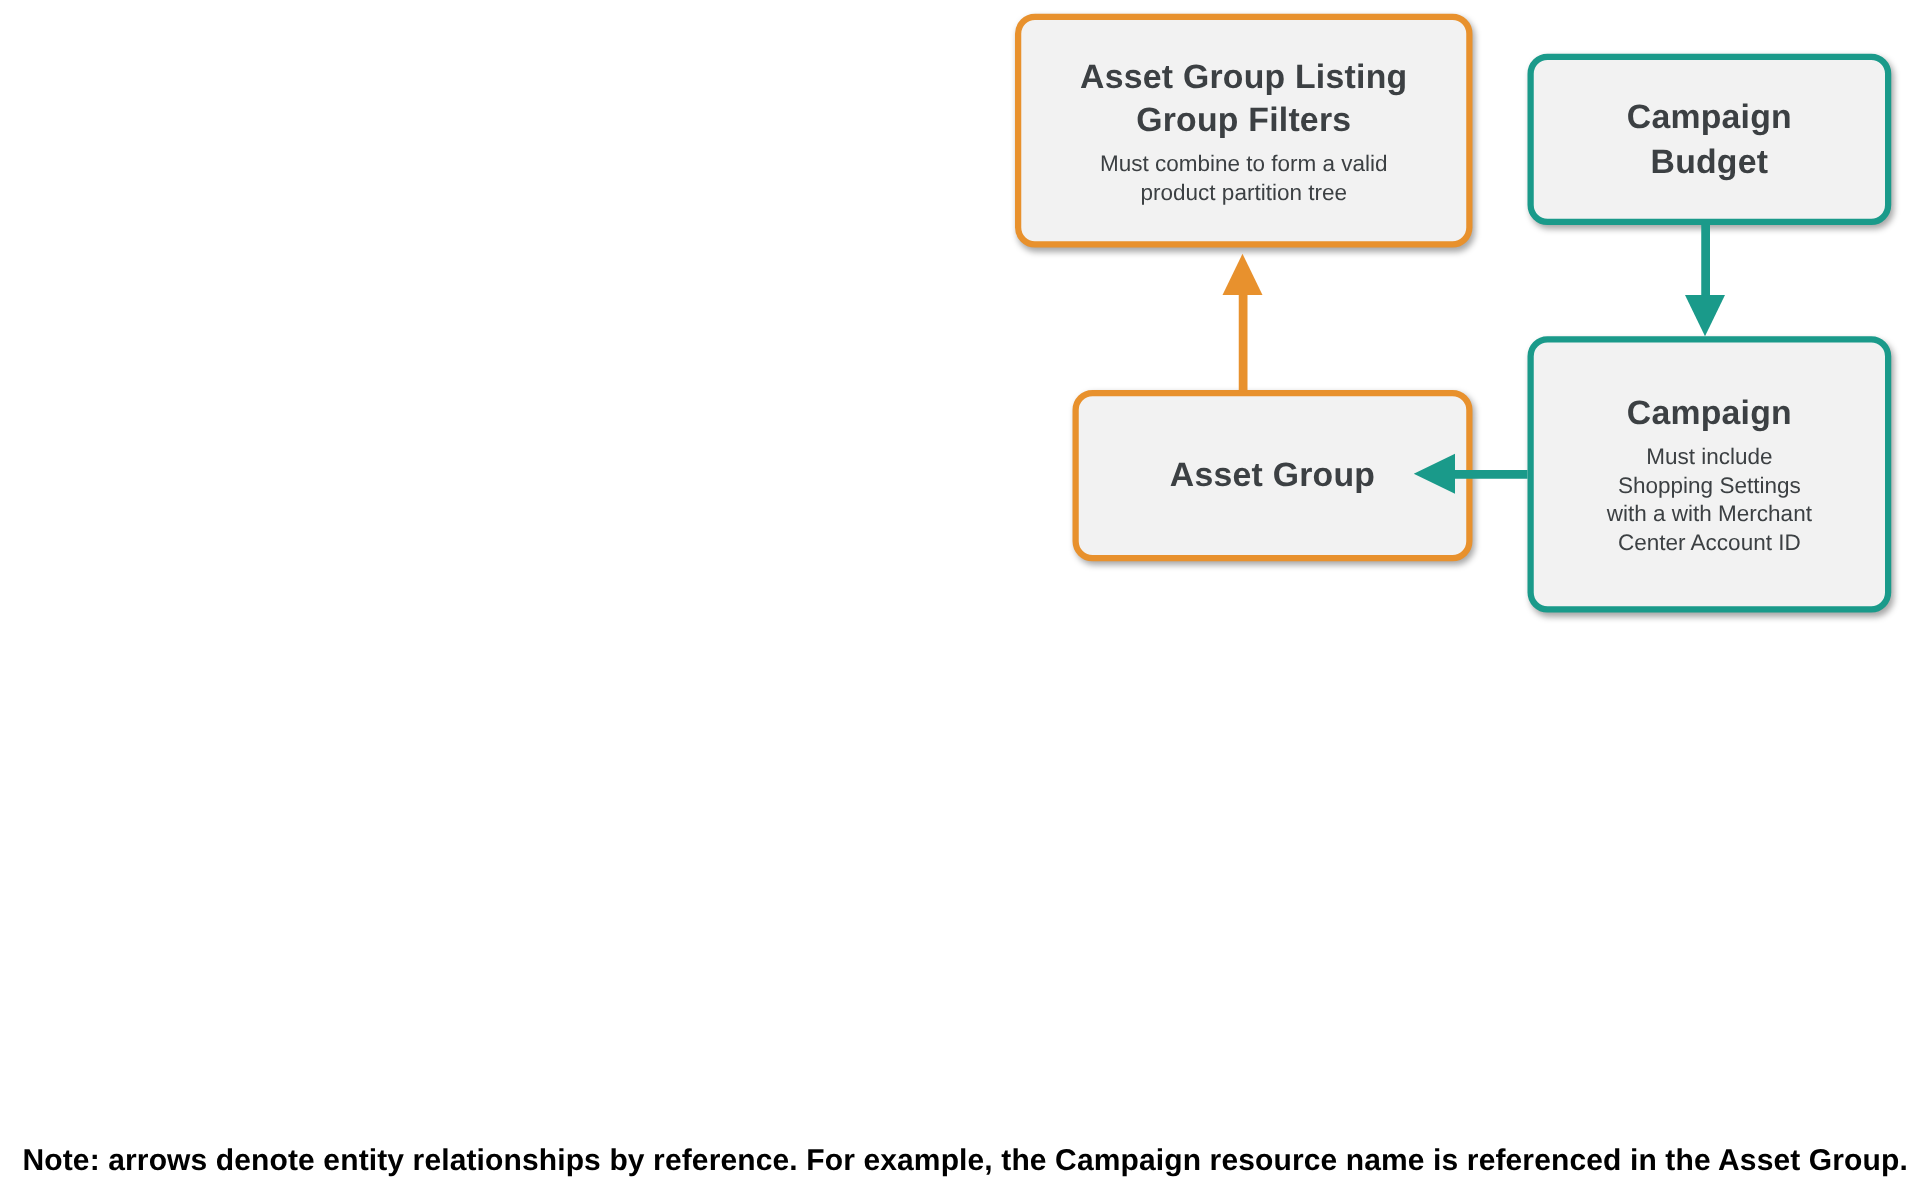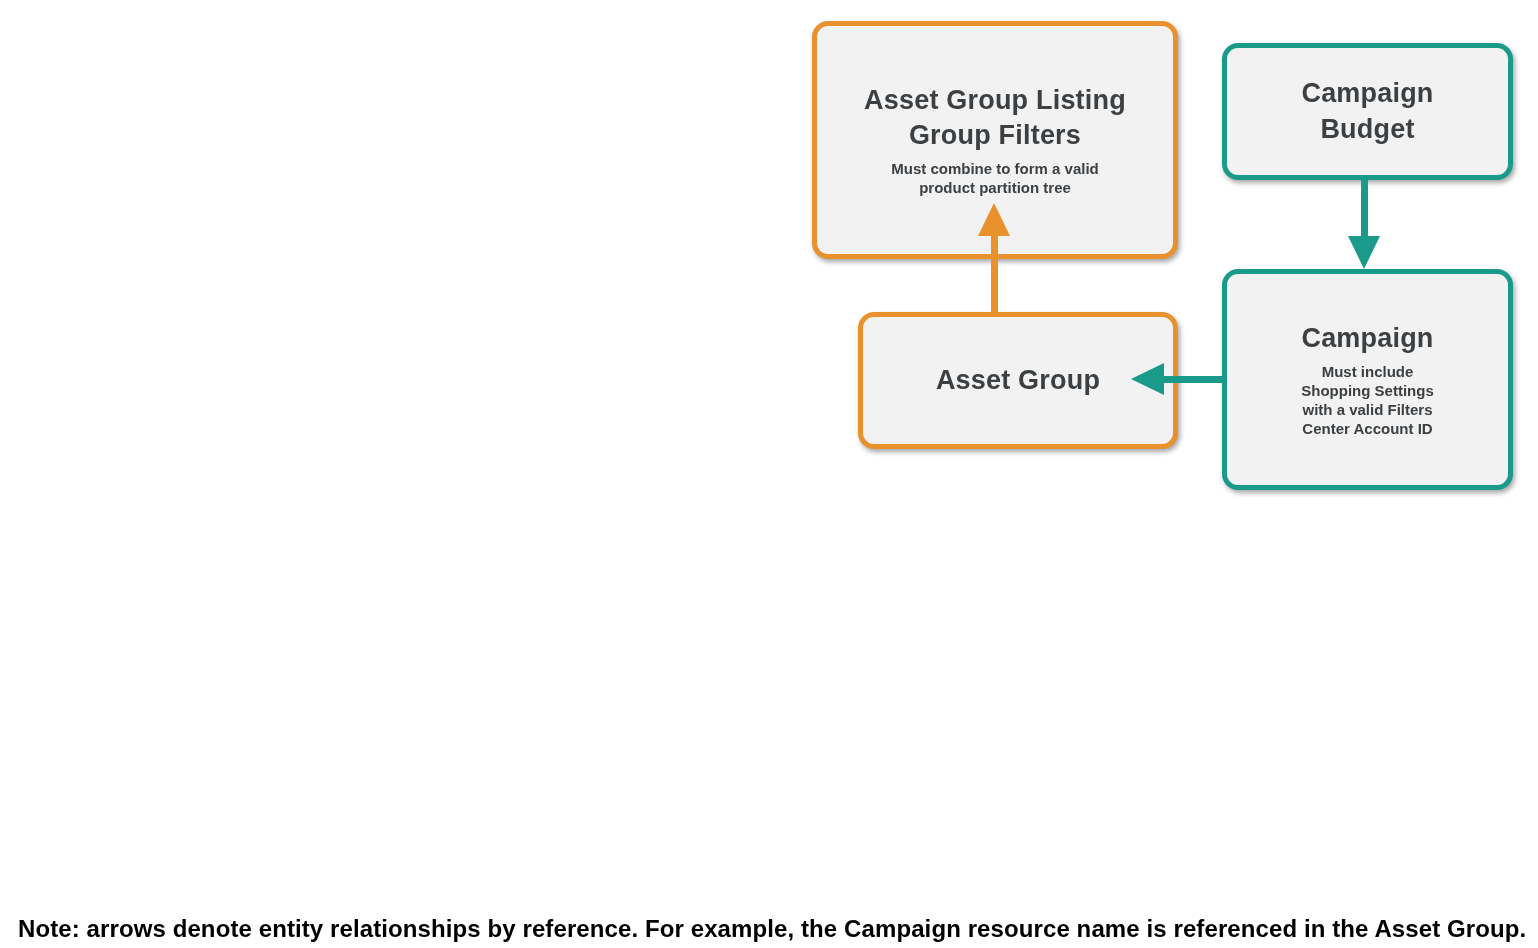--- a/index.html
+++ b/index.html
@@ -33,28 +33,28 @@
   .node.teal   { border-color: var(--teal); }
   .node-title {
     font-size: 27px;
     font-weight: 700;
     color: var(--title-color);
     line-height: 1.3;
     white-space: pre-line;
     letter-spacing: 0.2px;
   }
   .node-subtitle {
-    font-size: 15px;
-    font-weight: 700;
+    font-size: 18px;
+    font-weight: 400;
     color: var(--title-color);
     line-height: 1.27;
     white-space: pre-line;
     margin-top: 6px;
   }
-  #node-listing-filters { left: 812px; top: 21px;  width: 366px; height: 238px; }
+  #node-listing-filters { left: 812px; top: 11px;  width: 366px; height: 187px; }
   #node-campaign-budget { left: 1222px; top: 43px; width: 291px; height: 137px; }
   #node-campaign        { left: 1222px; top: 269px; width: 291px; height: 221px; }
   #node-asset-group     { left: 858px;  top: 312px; width: 320px; height: 137px; }
 
   .arrow-part { position: absolute; }
   
   #arrow-ag-up-line {
     left: 991px; top: 234px; width: 7px; height: 79px;
     background: var(--orange);
   }
@@ -114,21 +114,21 @@
 
   <div class="node teal" id="node-campaign-budget">
     <div class="node-title">Campaign
 Budget</div>
   </div>
 
   <div class="node teal" id="node-campaign">
     <div class="node-title">Campaign</div>
     <div class="node-subtitle">Must include
 Shopping Settings
-with a valid Filters
+with a with Merchant
 Center Account ID</div>
   </div>
 
   <div class="node orange" id="node-asset-group">
     <div class="node-title">Asset Group</div>
   </div>
 
   <div class="arrow-part" id="arrow-ag-up-line"></div>
   <div class="arrow-part" id="arrow-ag-up-head"></div>
 

